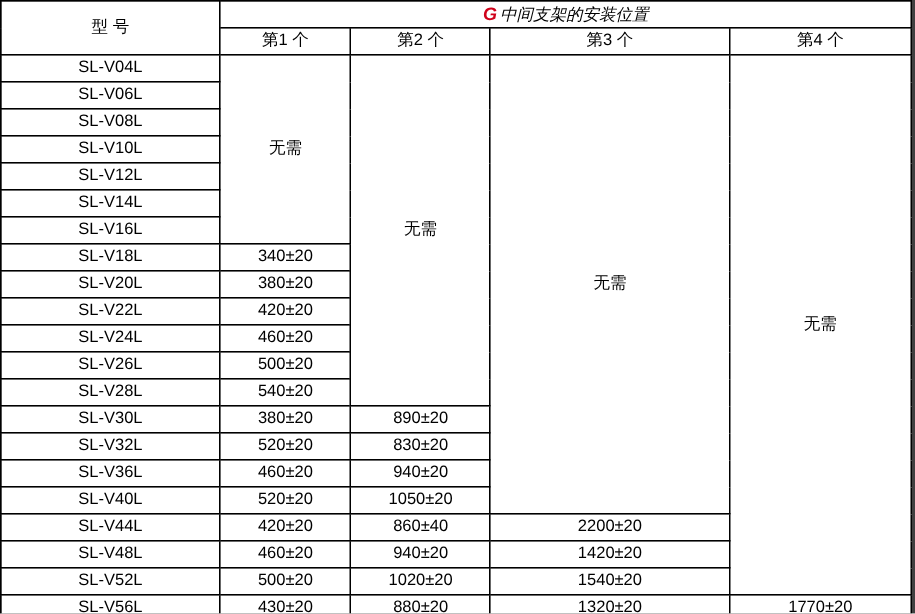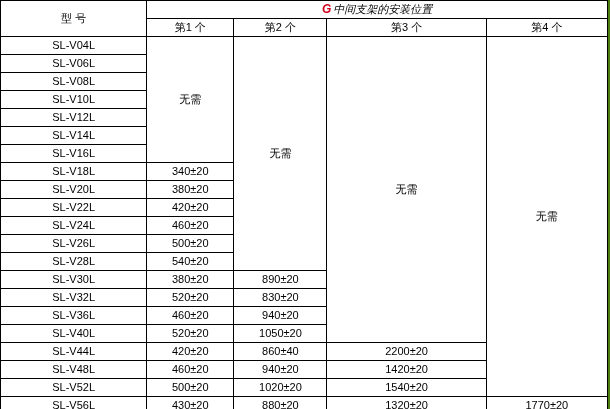--- a/index.html
+++ b/index.html
@@ -10,21 +10,21 @@
   body {
     font-family: "Liberation Sans", "DejaVu Sans", sans-serif;
     font-size: 11px;
     color: #000000;
   }
   #page {
     width: 610px;
     height: 409px;
     position: relative;
     overflow: hidden;
-    background: #4d7c0f;
+    background: #404040;
   }
   table.spec {
     border-collapse: collapse;
     table-layout: fixed;
     width: 608px;
     margin: 0;
   }
   table.spec td, table.spec th {
     border: 1px solid #000000;
     padding: 0;

